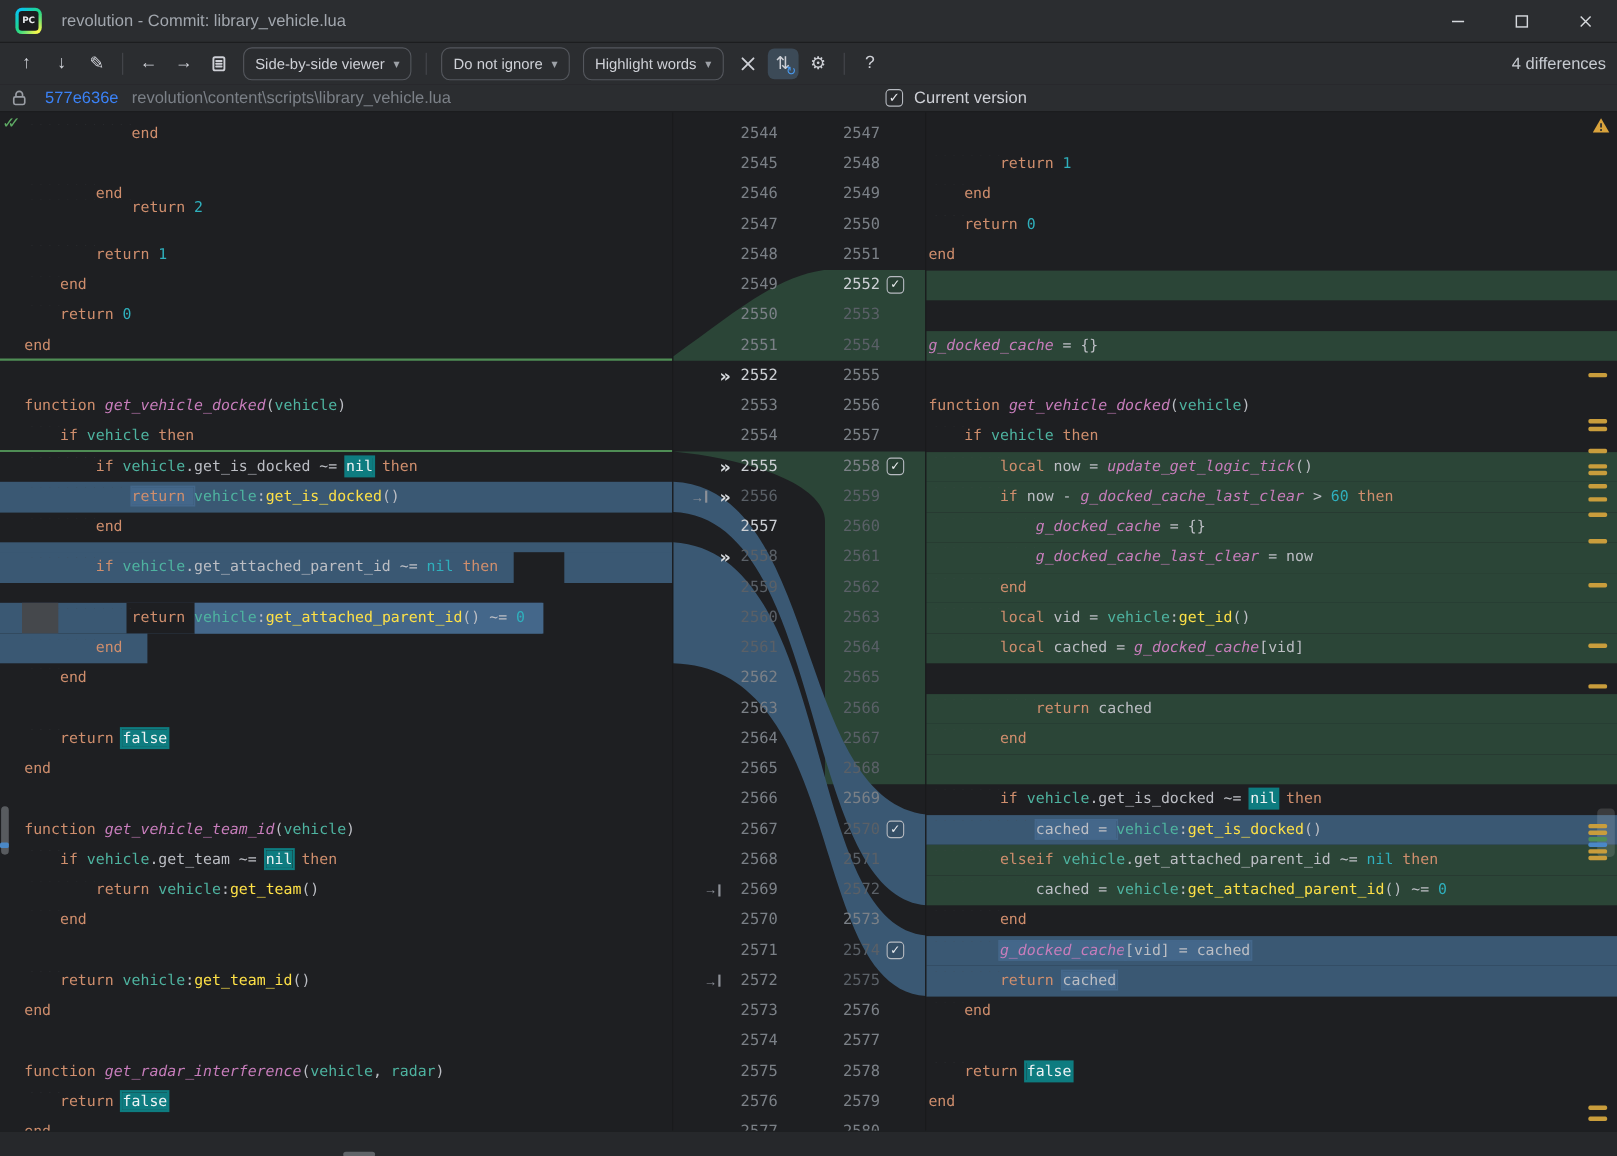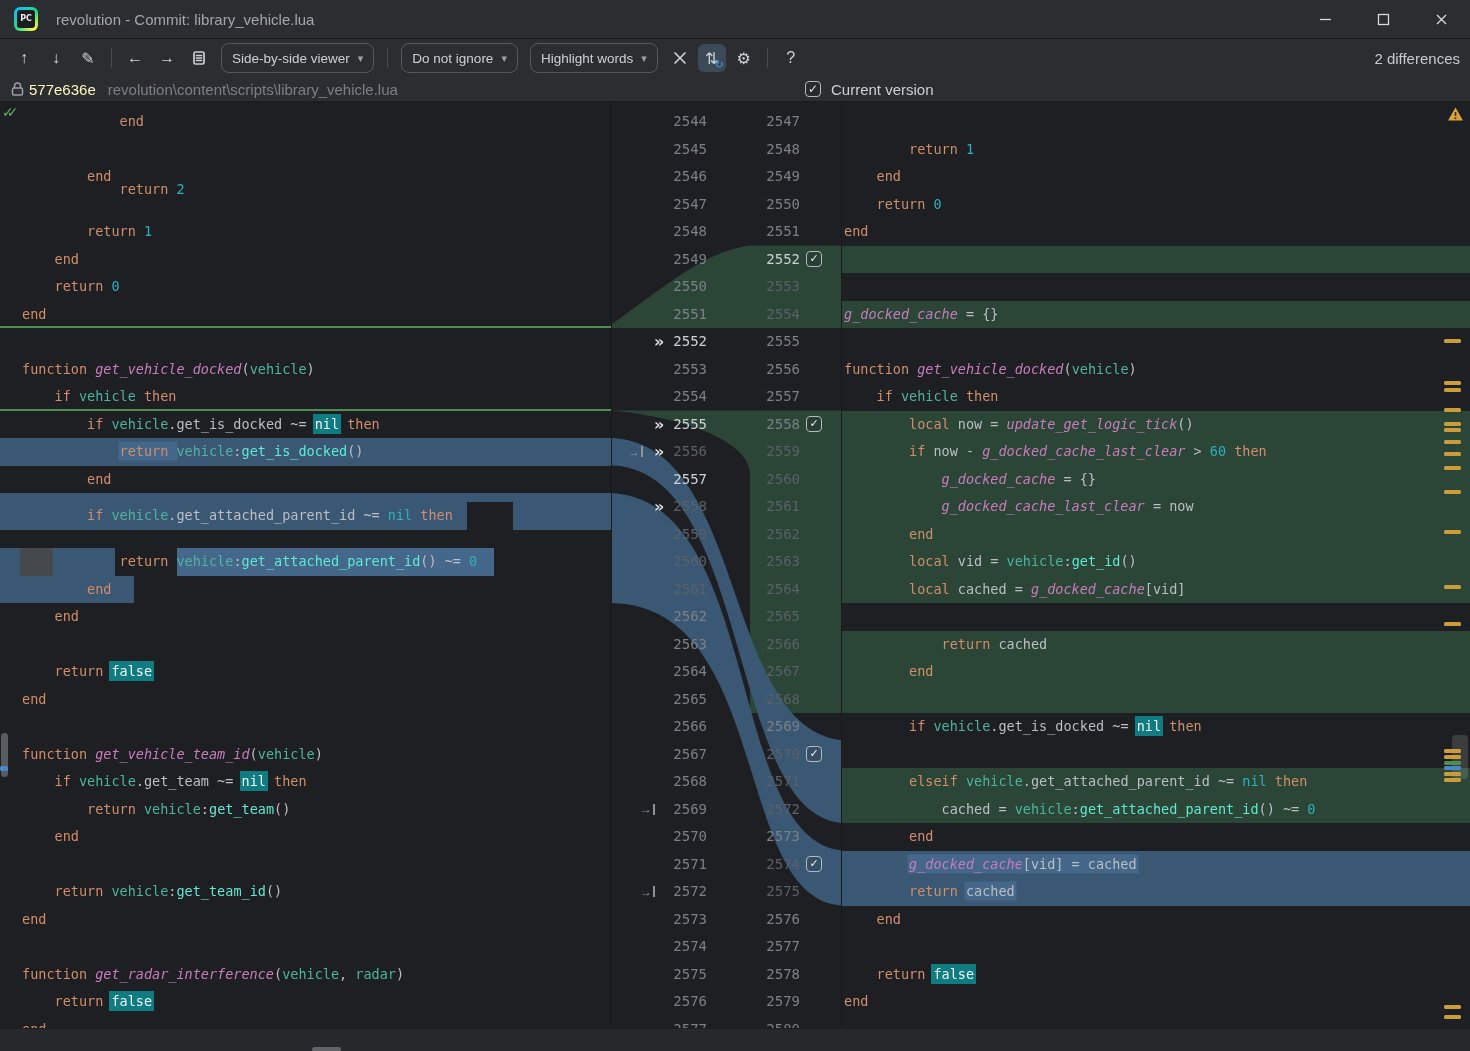--- a/index.html
+++ b/index.html
@@ -17,36 +17,36 @@
   .tbtn{width:28px;height:28px;border-radius:6px;display:flex;align-items:center;justify-content:center;color:#ced0d6;font-size:16px;}
   .tbtn svg{stroke:#ced0d6;stroke-width:1.7;fill:none;stroke-linecap:round;stroke-linejoin:round;}
   .tbtn.active{background:#3c4a57;position:relative;}
   .tsep{width:1px;height:20px;background:#45484d;margin:0 5px;}
   .dd{height:28px;border:1px solid #54575d;border-radius:8px;display:flex;align-items:center;gap:8px;
     padding:0 10px;color:#ced0d6;font-size:13.5px;margin:0 4px;}
   .dd .caret{color:#9da1a7;font-size:11px;}
   .spacer{flex:1;}
   .diffcount{color:#c7cbd1;font-size:15px;margin-right:10px;}
   .subbar{height:24px;background:#2b2d30;display:flex;align-items:center;padding-left:10px;position:relative;border-bottom:1px solid #1a1b1d;}
-  .rev{color:#fef9c3;font-size:15px;margin-left:4px;}
+  .rev{color:#3b82f6;font-size:15px;margin-left:16px;}
   .path{color:#7b8087;font-size:15px;margin-left:12px;}
   .curver{position:absolute;left:805px;display:flex;align-items:center;gap:10px;color:#ced0d6;font-size:15px;}
   .cb{width:16px;height:16px;border:1.6px solid #b6bac0;border-radius:4px;color:#e8eaee;
     font:bold 12px/15px "DejaVu Sans",sans-serif;text-align:center;box-sizing:border-box;background:rgba(30,31,34,.2);}
   .content{position:relative;width:1470px;height:951px;background:#1e1f22;overflow:hidden;}
   .pane{position:absolute;top:0;height:951px;overflow:hidden;}
   .row{position:absolute;left:0;height:27.5px;width:100%;}
   .bg-green{background:#2b4537;}
   .bg-blue{background:#3a5873;}
   .gline{box-shadow:inset 0 -2px 0 #4f8d55;}
   .box{position:absolute;top:0;height:27.5px;}
   .b-blue{background:#3a5873;} .b-gray{background:#45484c;} .b-dark{background:#1e1f22;} .b-word{background:#44678a;}
   .code{position:relative;white-space:pre;font:13.5px/27.5px "DejaVu Sans Mono",monospace;color:#bcbec4;}
   .kw{color:#cf8e6d;} .fn{color:#c77dbb;font-style:italic;} .pr{color:#4eb3a0;}
-  .mt{color:#5eead4;} .pl{color:#bcbec4;} .nm{color:#2fb0bd;}
+  .mt{color:#fde047;} .pl{color:#bcbec4;} .nm{color:#2fb0bd;}
   .hl{background:#0e7c80;color:#eef3f4;box-shadow:0 0 0 2px #0e7c80;}
   .wd{background:#44678a;box-shadow:0 0 0 1.5px #44678a;}
   .ws{background-image:radial-gradient(circle,#43464b 1.1px,transparent 1.2px);background-size:8.128px 27.5px;background-position:3px 12.5px;}
   .gutter{position:absolute;left:612px;top:0;width:230px;height:951px;}
   .num{position:absolute;width:70px;text-align:right;font:14px/27.5px "DejaVu Sans Mono",monospace;color:#7b8087;}
   .num.dim{color:#5a6067;} .num.bright{color:#cdd0d5;}
   .chev{position:absolute;color:#d8dbdf;font:bold 16px/27.5px "DejaVu Sans",sans-serif;}
   .ab{position:absolute;display:flex;align-items:center;height:27.5px;color:#8d9198;font-size:12px;}
   .ab i{display:block;width:2px;height:11px;background:#8d9198;margin-left:1px;}
   .gcb{position:absolute;width:16px;height:16px;border:1.6px solid #b6bac0;border-radius:4px;box-sizing:border-box;
@@ -118,21 +118,21 @@
       </svg>
   </div>
   <div class="tbtn active">
     <span>⇅</span>
     <span style="position:absolute;right:2px;bottom:1px;color:#4a9df5;font-size:11px;">↻</span>
   </div>
   <div class="tbtn">⚙</div>
   <div class="tsep"></div>
   <div class="tbtn">?</div>
   <div class="spacer"></div>
-  <div class="diffcount">2 differences</div>
+  <div class="diffcount">4 differences</div>
 </div>
 
 <div class="subbar">
   <svg width="15" height="16" style="stroke:#9a9ea5;stroke-width:1.5;fill:none;">
       <rect x="2.5" y="7" width="10" height="7" rx="1.5"></rect>
       <path d="M4.5 7V5a3 3 0 0 1 6 0v2"></path>
     </svg>
   <span class="rev">577e636e</span>
   <span class="path">revolution\content\scripts\library_vehicle.lua</span>
   <span class="curver">
@@ -325,20 +325,23 @@
         <div class="code" style="padding-left: 2px;"><span class="tk ws">            </span><span class="tk kw">return</span><span class="tk pl"> cached</span></div>
       </div>
       <div class="row bg-green" style="top: 556px;">
         <div class="code" style="padding-left: 2px;"><span class="tk ws">        </span><span class="tk kw">end</span></div>
       </div>
       <div class="row bg-green" style="top: 583.5px;">
         <div class="code" style="padding-left: 2px;"></div>
       </div>
       <div class="row" style="top: 611px;">
         <div class="code" style="padding-left: 2px;"><span class="tk ws">        </span><span class="tk kw">if</span><span class="tk "> </span><span class="tk pr">vehicle</span><span class="tk pl">.get_is_docked </span><span class="tk pl">~= </span><span class="tk hl">nil</span><span class="tk "> </span><span class="tk kw">then</span></div>
+      </div>
+      <div class="row bg-blue" style="top: 638.5px;">
+        <div class="code" style="padding-left: 2px;"><span class="tk ws">            </span><span class="tk pl wd">cached = </span><span class="tk pr">vehicle</span><span class="tk pl">:</span><span class="tk mt">get_is_docked</span><span class="tk pl">()</span></div>
       </div>
       <div class="row bg-green" style="top: 666px;">
         <div class="code" style="padding-left: 2px;"><span class="tk ws">        </span><span class="tk kw">elseif</span><span class="tk "> </span><span class="tk pr">vehicle</span><span class="tk pl">.get_attached_parent_id </span><span class="tk pl">~= </span><span class="tk nm">nil</span><span class="tk "> </span><span class="tk kw">then</span></div>
       </div>
       <div class="row bg-green" style="top: 693.5px;">
         <div class="code" style="padding-left: 2px;"><span class="tk ws">            </span><span class="tk pl">cached = </span><span class="tk pr">vehicle</span><span class="tk pl">:</span><span class="tk mt">get_attached_parent_id</span><span class="tk pl">() </span><span class="tk pl">~= </span><span class="tk nm">0</span></div>
       </div>
       <div class="row" style="top: 721px;">
         <div class="code" style="padding-left: 2px;"><span class="tk ws">        </span><span class="tk kw">end</span></div>
       </div>

